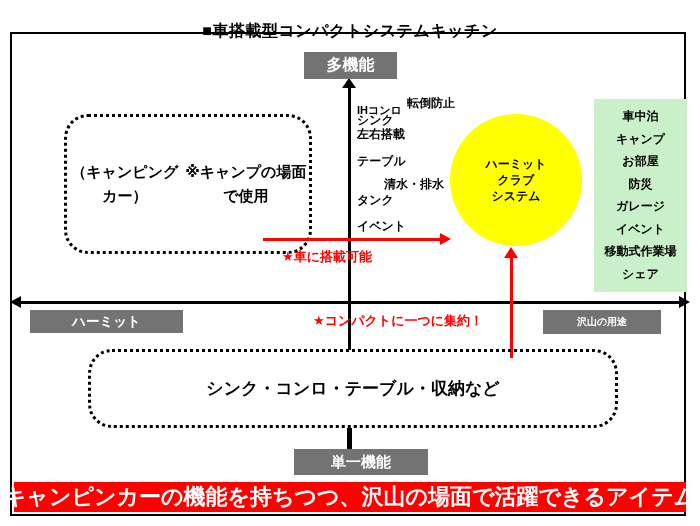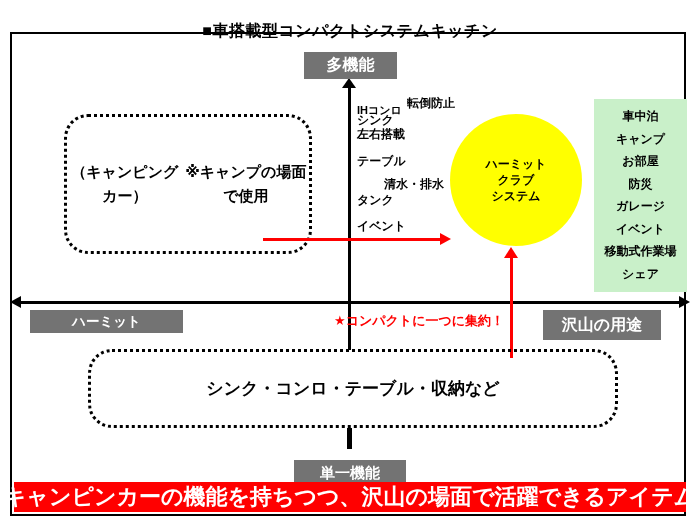--- a/index.html
+++ b/index.html
@@ -82,59 +82,60 @@
   <div class="abs frame"></div>
 
   <div class="abs vline-main"></div>
   <div class="abs arrow-up-black"></div>
   <div class="abs vline-bottom"></div>
   <div class="abs hline"></div>
   <div class="abs arrow-left-black"></div>
   <div class="abs arrow-right-black"></div>
 
   <div class="abs blackbox" style="left:304px;top:52px;width:93px;height:27px;font-size:16px;">多機能</div>
-  <div class="abs blackbox" style="left:294px;top:460px;width:112px;height:26px;font-size:15px;">単一機能</div>
+  <div class="abs blackbox" style="left:294px;top:449px;width:134px;height:26px;font-size:15px;">単一機能</div>
   <div class="abs blackbox" style="left:30px;top:310px;width:153px;height:23px;font-size:13.5px;">ハーミット</div>
-  <div class="abs blackbox" style="left:543px;top:310px;width:118px;height:30px;font-size:16px;">沢山の用途</div>
+  <div class="abs blackbox" style="left:543px;top:310px;width:118px;height:24px;font-size:10px;">沢山の用途</div>
 
   <div class="abs dotted-box camper-box">
     <div>（キャンピングカー）</div>
     <div>※キャンプの場面で使用</div>
   </div>
 
   <div class="feature" style="left:357px;top:88px;margin-top:24px;">シンク</div>
   <div class="feature" style="left:357px;top:103px;font-size:11px;">IHコンロ</div>
   <div class="feature" style="left:407px;top:95px;">転倒防止</div>
   <div class="feature" style="left:357px;top:126px;">左右搭載</div>
   <div class="feature" style="left:357px;top:153px;">テーブル</div>
   <div class="feature" style="left:357px;top:176px;margin-left:27px;">清水・排水</div>
   <div class="feature" style="left:357px;top:192px;">タンク</div>
   <div class="feature" style="left:357px;top:218px;">イベント</div>
 
   <div class="abs red-hline"></div>
   <div class="abs arrow-right-red"></div>
+  <div class="abs redtext" style="left:282px;top:248px;font-size:13px;">★車に搭載可能</div>
 
   <div class="abs circle">
     <div>ハーミット</div>
     <div>クラブ</div>
     <div>システム</div>
   </div>
 
   <div class="abs greenbox">
     <div>車中泊</div>
     <div>キャンプ</div>
     <div>お部屋</div>
     <div>防災</div>
     <div>ガレージ</div>
     <div>イベント</div>
     <div>移動式作業場</div>
     <div>シェア</div>
   </div>
 
-  <div class="abs redtext" style="left:334px;top:312px;font-size:13px;">★コンパクトに一つに集約！</div>
+  <div class="abs redtext" style="left:313px;top:312px;font-size:13px;">★コンパクトに一つに集約！</div>
   <div class="abs red-vline"></div>
   <div class="abs arrow-up-red"></div>
 
   <div class="abs dotted-box goods-box">
     <div>シンク・コンロ・テーブル・収納など</div>
   </div>
 
   <div class="abs banner">キャンピンカーの機能を持ちつつ、沢山の場面で活躍できるアイテム</div>
 
 </div>

